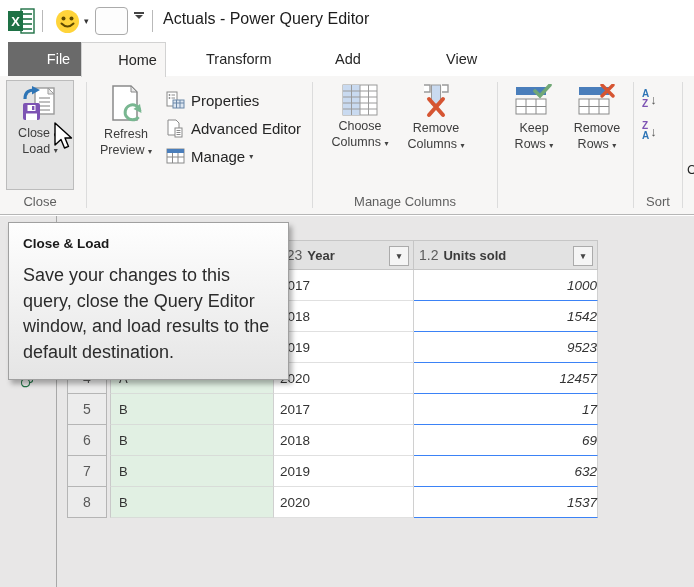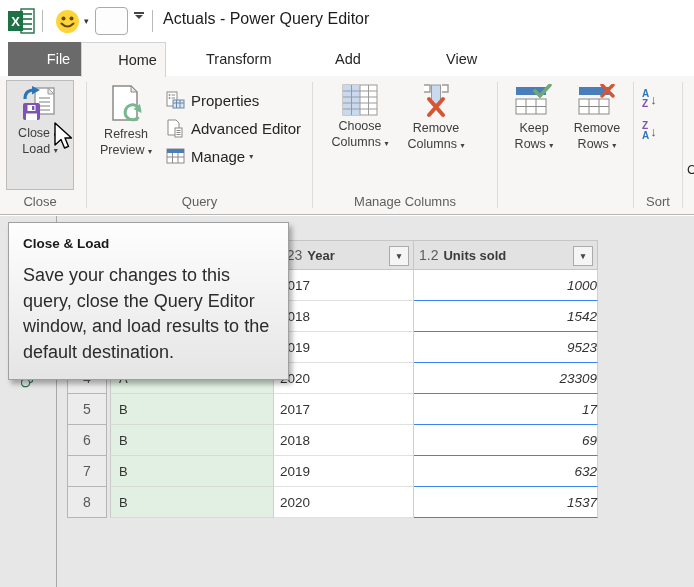--- a/index.html
+++ b/index.html
@@ -207,21 +207,20 @@
       <rect x="1" y="1" width="17" height="14" fill="#ffffff" stroke="#8a8a8a"></rect>
       <rect x="1" y="1" width="17" height="4" fill="#4a7ebb"></rect>
       <line x1="1" y1="9" x2="18" y2="9" stroke="#8a8a8a"></line>
       <line x1="6.5" y1="5" x2="6.5" y2="15" stroke="#8a8a8a"></line>
       <line x1="12" y1="5" x2="12" y2="15" stroke="#8a8a8a"></line>
     </svg>
     <span class="lbl">Manage</span>
     <span class="caret" style="margin-left:4px">▾</span>
   </div>
 
-  <div class="group-label" style="left:92px;width:215px">Query</div>
   <div class="rib-sep" style="left:312px"></div>
 
   <div class="bigbtn" style="left:323px;width:74px">
     <svg class="icon" width="36" height="32" viewBox="0 0 36 32">
       <rect x="1" y="1" width="34" height="30" fill="#ffffff" stroke="#9a9a9a"></rect>
       <rect x="1" y="1" width="17" height="30" fill="#c9daf0"></rect>
       <line x1="9.5" y1="1" x2="9.5" y2="31" stroke="#9a9a9a"></line>
       <line x1="18" y1="1" x2="18" y2="31" stroke="#9a9a9a"></line>
       <line x1="26.5" y1="1" x2="26.5" y2="31" stroke="#9a9a9a"></line>
       <line x1="1" y1="7" x2="35" y2="7" stroke="#9a9a9a"></line>
@@ -342,21 +341,21 @@
         <div class="grow">
     <div class="cnum">3</div>
     <div class="cprod">A</div>
     <div class="cyear">2019</div>
     <div class="cunits">9523</div>
   </div>
         <div class="grow">
     <div class="cnum">4</div>
     <div class="cprod">A</div>
     <div class="cyear">2020</div>
-    <div class="cunits">23309</div>
+    <div class="cunits">12457</div>
   </div>
         <div class="grow">
     <div class="cnum">5</div>
     <div class="cprod">B</div>
     <div class="cyear">2017</div>
     <div class="cunits">17</div>
   </div>
         <div class="grow">
     <div class="cnum">6</div>
     <div class="cprod">B</div>

